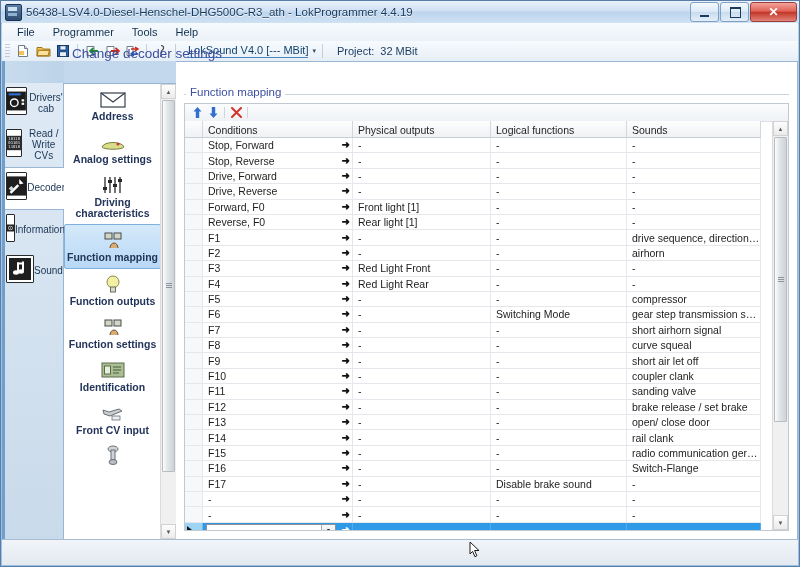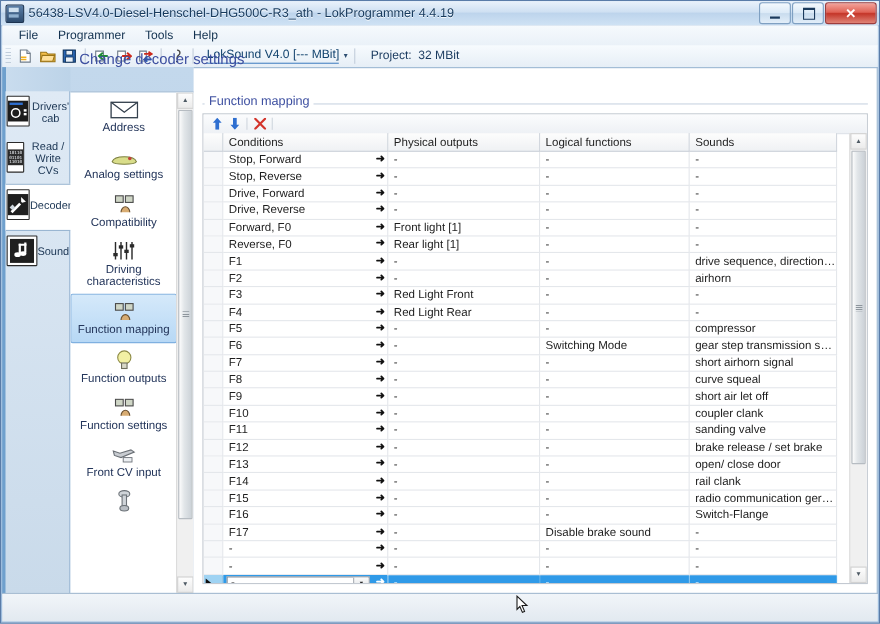--- a/index.html
+++ b/index.html
@@ -124,21 +124,21 @@
     width:26px;height:26px;margin-bottom:3px;border:1px solid #2a2a2a;
     background:#fff;display:flex;align-items:center;justify-content:center;
     font-size:15px;color:#111;border-radius:1px;position:relative;overflow:hidden;
   }
   
   .navpanel{
     position:absolute;left:62px;top:22px;width:112px;bottom:0;
     background:#ffffff;border:1px solid #9ab6d2;border-left:none;
     overflow:hidden;
   }
-  .nav-list{position:absolute;left:0;top:0;right:15px;bottom:0;overflow:hidden;}
+  .nav-list{position:absolute;left:0;top:0;right:15px;bottom:0;overflow:hidden;font-weight:bold;}
   .nav-item{
     padding:5px 2px 5px 2px;display:flex;flex-direction:column;align-items:center;
     color:#23355a;font-size:10.5px;text-align:center;line-height:11px;
   }
   .nav-item.active{
     background:linear-gradient(180deg,#d5e9fa,#b7d8f5);
     border:1px solid #7fb0e0;border-radius:2px;
   }
   .nav-ico{height:20px;display:flex;align-items:flex-end;justify-content:center;margin-bottom:2px;}
   
@@ -391,20 +391,32 @@
             <svg width="22" height="22" viewBox="0 0 22 22">
               <rect x="0" y="0" width="22" height="22" fill="#1f1f1f"></rect>
               <path d="M14 3l5 5-4 1-1-1z" fill="#ffffff"></path>
               <path d="M3 18l9-9 2 2-9 9z" fill="#ffffff"></path>
               <path d="M2 14l3-3 3 3-3 3z" fill="#cfd7de"></path>
             </svg>
           </div>
           <div>Decoder</div>
         </div>
 
+        <div class="rail-item">
+          <div class="rail-ico">
+            <svg width="22" height="22" viewBox="0 0 22 22">
+              <rect x="0" y="0" width="22" height="22" fill="#1f1f1f"></rect>
+              <circle cx="11" cy="11" r="7" fill="#ffffff"></circle>
+              <circle cx="11" cy="11" r="5.2" fill="#1f1f1f"></circle>
+              <rect x="10.1" y="8" width="1.8" height="1.8" fill="#ffffff"></rect>
+              <rect x="10.1" y="10.5" width="1.8" height="4" fill="#ffffff"></rect>
+            </svg>
+          </div>
+          <div>Information</div>
+        </div>
 
         <div class="rail-item">
           <div class="rail-ico">
             <svg width="22" height="22" viewBox="0 0 22 22">
               <rect x="0" y="0" width="22" height="22" fill="#1f1f1f"></rect>
               <path d="M8 4.5h2v9H8z" fill="#ffffff"></path>
               <path d="M13 3.5h2v9h-2z" fill="#ffffff"></path>
               <path d="M8 4.5h7v2H8z" fill="#ffffff"></path>
               <ellipse cx="7" cy="14.5" rx="3" ry="2.2" fill="#ffffff"></ellipse>
               <ellipse cx="12" cy="13.5" rx="3" ry="2.2" fill="#ffffff"></ellipse>
@@ -432,30 +444,20 @@
         <div class="nav-item">
           <div class="nav-ico">
             <svg width="26" height="14" viewBox="0 0 26 14">
               <path d="M2 9c2-6 20-6 22 0-2 3-20 3-22 0z" fill="#d9dd8a" stroke="#7c7f3f" stroke-width="1"></path>
               <circle cx="18" cy="6" r="1.6" fill="#c1403a"></circle>
             </svg>
           </div>
           <div>Analog settings</div>
         </div>
 
-        <div class="nav-item">
-          <div class="nav-ico">
-            <svg width="26" height="18" viewBox="0 0 26 18">
-              <rect x="5" y="1" width="7" height="6" fill="#cfd6c6" stroke="#4a4a4a"></rect>
-              <rect x="14" y="1" width="7" height="6" fill="#cfd6c6" stroke="#4a4a4a"></rect>
-              <path d="M10 16c0-3 2-5 4-5s4 2 4 5" fill="#d8ac72" stroke="#6a5133"></path>
-            </svg>
-          </div>
-          <div>Compatibility</div>
-        </div>
 
 
         <div class="nav-item">
           <div class="nav-ico">
             <svg width="26" height="20" viewBox="0 0 26 20">
               <path d="M5 2v16M10 2v16M15 2v16M20 2v16" stroke="#2a2a2a" stroke-width="1.3"></path>
               <rect x="3" y="12" width="4" height="3" fill="#2a2a2a"></rect>
               <rect x="8" y="5" width="4" height="3" fill="#2a2a2a"></rect>
               <rect x="13" y="9" width="4" height="3" fill="#2a2a2a"></rect>
               <rect x="18" y="4" width="4" height="3" fill="#2a2a2a"></rect>
@@ -489,20 +491,30 @@
           <div class="nav-ico">
             <svg width="26" height="18" viewBox="0 0 26 18">
               <rect x="5" y="1" width="7" height="6" fill="#cfd6c6" stroke="#4a4a4a"></rect>
               <rect x="14" y="1" width="7" height="6" fill="#cfd6c6" stroke="#4a4a4a"></rect>
               <path d="M10 16c0-3 2-5 4-5s4 2 4 5" fill="#d8ac72" stroke="#6a5133"></path>
             </svg>
           </div>
           <div>Function settings</div>
         </div>
 
+        <div class="nav-item">
+          <div class="nav-ico">
+            <svg width="26" height="20" viewBox="0 0 26 20">
+              <rect x="2" y="3" width="22" height="14" fill="#a9bf93" stroke="#5e6b4b"></rect>
+              <rect x="4.5" y="6" width="6" height="8" fill="#e7f0dc" stroke="#5e6b4b"></rect>
+              <path d="M13 7h8M13 10h8M13 13h6" stroke="#4e5a3f" stroke-width="1.2"></path>
+            </svg>
+          </div>
+          <div>Identification</div>
+        </div>
 
         <div class="nav-item">
           <div class="nav-ico">
             <svg width="26" height="18" viewBox="0 0 26 18">
               <path d="M3 5l6 2 10-3 3 2-12 5-6-2z" fill="#c8ccd1" stroke="#6b7076"></path>
               <rect x="12" y="11" width="8" height="4" fill="#eceff2" stroke="#6b7076" stroke-width=".8"></rect>
             </svg>
           </div>
           <div>Front CV input</div>
         </div>

